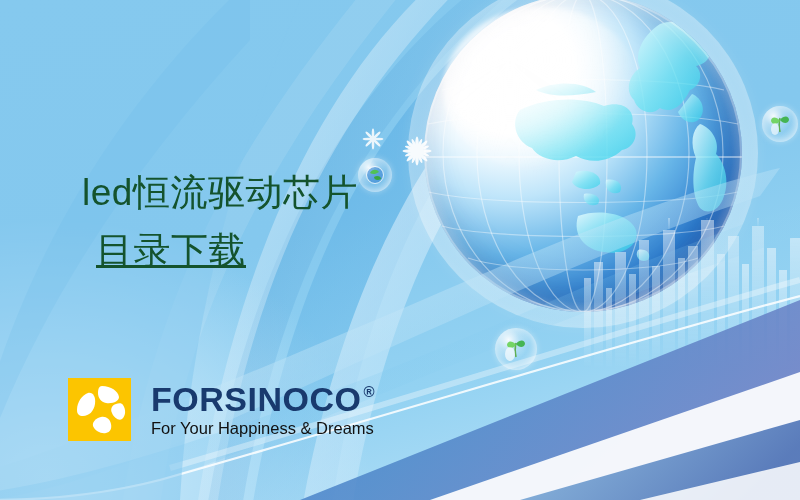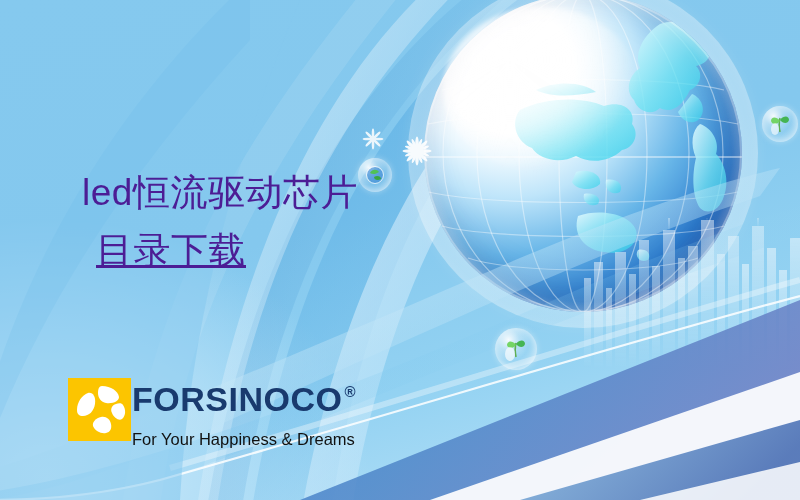--- a/index.html
+++ b/index.html
@@ -67,51 +67,51 @@
     position:absolute;border-radius:50%;
     background:
       radial-gradient(circle at 32% 28%, rgba(255,255,255,.92) 0%, rgba(255,255,255,.34) 26%, rgba(255,255,255,.06) 52%, rgba(255,255,255,.20) 78%, rgba(255,255,255,.55) 100%);
     box-shadow:inset 0 0 10px rgba(255,255,255,.75), 0 0 6px rgba(255,255,255,.35);
   }
 
   
   .headline{
     position:absolute;
     left:82px;top:164px;
-    color:#4c1d95;
+    color:#14532d;
     font-size:37px;
     line-height:58px;
     letter-spacing:.5px;
     white-space:nowrap;
     font-family:"Liberation Sans","DejaVu Sans",sans-serif;
   }
   .headline .l2{padding-left:14px;display:block;text-decoration:underline;}
   .headline .l1{display:block;}
 
   
   .logo{
     position:absolute;left:68px;top:378px;
-    display:flex;align-items:flex-start;gap:1px;
+    display:flex;align-items:flex-start;gap:20px;
   }
   .logo-mark{
     width:63px;height:63px;
     background:#fcc500;
     flex:0 0 auto;
     position:relative;
   }
   .logo-text{padding-top:3px;}
   .logo-name{
     font-size:34px;font-weight:bold;color:#193a6e;
     letter-spacing:.5px;line-height:36px;
     font-family:"Liberation Sans",sans-serif;
     display:flex;align-items:flex-start;
   }
   .logo-reg{font-size:15px;line-height:18px;margin-left:2px;margin-top:2px;}
   .logo-tag{
-    font-size:16.5px;color:#111;line-height:20px;margin-top:12px;
+    font-size:16.5px;color:#111;line-height:20px;margin-top:1px;
     font-family:"Liberation Sans",sans-serif;
   }
 </style>
 </head>
 <body>
 
 <div id="banner">
 
   <div class="bg-base"></div>
 

